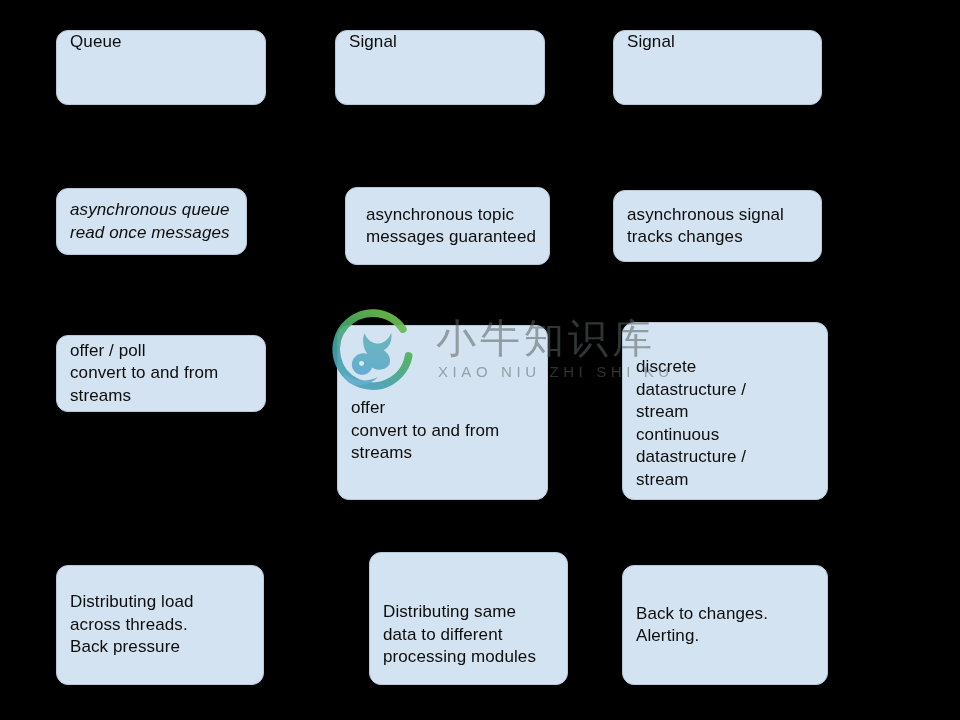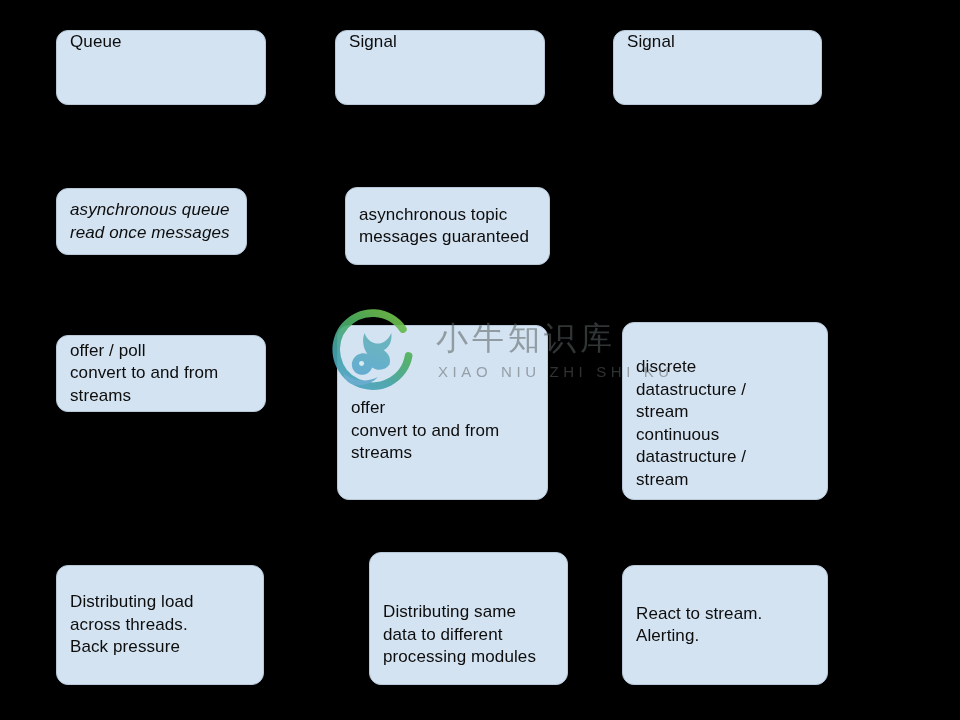--- a/index.html
+++ b/index.html
@@ -59,21 +59,21 @@
     top: 4px;
     width: 96px;
     height: 96px;
     opacity: 0.92;
   }
   #wm-cn {
     position: absolute;
     left: 108px;
     top: 16px;
     font-family: "Liberation Sans", sans-serif;
-    font-size: 32px;
+    font-size: 40px;
     line-height: 40px;
     letter-spacing: 4px;
     color: rgba(90, 96, 96, 0.55);
     white-space: nowrap;
   }
   #wm-en {
     position: absolute;
     left: 110px;
     top: 62px;
     font-family: "Liberation Sans", sans-serif;
@@ -99,25 +99,29 @@
 
   <div class="node head" style="left:613px; top:30px; width:209px; height:75px;">
     <span class="node-text">Signal</span>
   </div>
 
   <div class="node" style="left:56px; top:188px; width:191px; height:67px;font-style:italic;">
     <span class="node-text">asynchronous queue
 read once messages</span>
   </div>
 
-  <div class="node" style="left:345px; top:187px; width:205px; height:78px;">
+  <div class="node" style="left:345px; top:187px; width:205px; height:78px;align-items:flex-end;">
     <span class="node-text">asynchronous topic
 messages guaranteed</span>
   </div>
 
+  <div class="node" style="left:613px; top:190px; width:209px; height:72px;">
+    <span class="node-text">asynchronous signal
+tracks changes</span>
+  </div>
 
   <div class="node" style="left:56px; top:335px; width:210px; height:77px;">
     <span class="node-text">offer / poll
 convert to and from
 streams</span>
   </div>
 
   <div class="node topalign" style="left:337px; top:325px; width:211px; height:175px; padding-top:37px;">
     <span class="node-text">offer
 convert to and from
@@ -139,21 +143,21 @@
 Back pressure</span>
   </div>
 
   <div class="node topalign" style="left:345px; top:552px; width:199px; height:133px; padding-top:33px;margin-left:24px;">
     <span class="node-text">Distributing same
 data to different
 processing modules</span>
   </div>
 
   <div class="node" style="left:622px; top:565px; width:206px; height:120px;">
-    <span class="node-text">React to stream.
+    <span class="node-text">Back to changes.
 Alerting.</span>
   </div>
 
   <div id="watermark">
 
     <svg id="wm-logo" viewBox="0 0 100 100">
       <defs>
         <linearGradient id="ringGrad" x1="0.75" y1="0" x2="0.1" y2="1">
           <stop offset="0%" stop-color="#6fbf4a"></stop>
           <stop offset="35%" stop-color="#4aad62"></stop>

